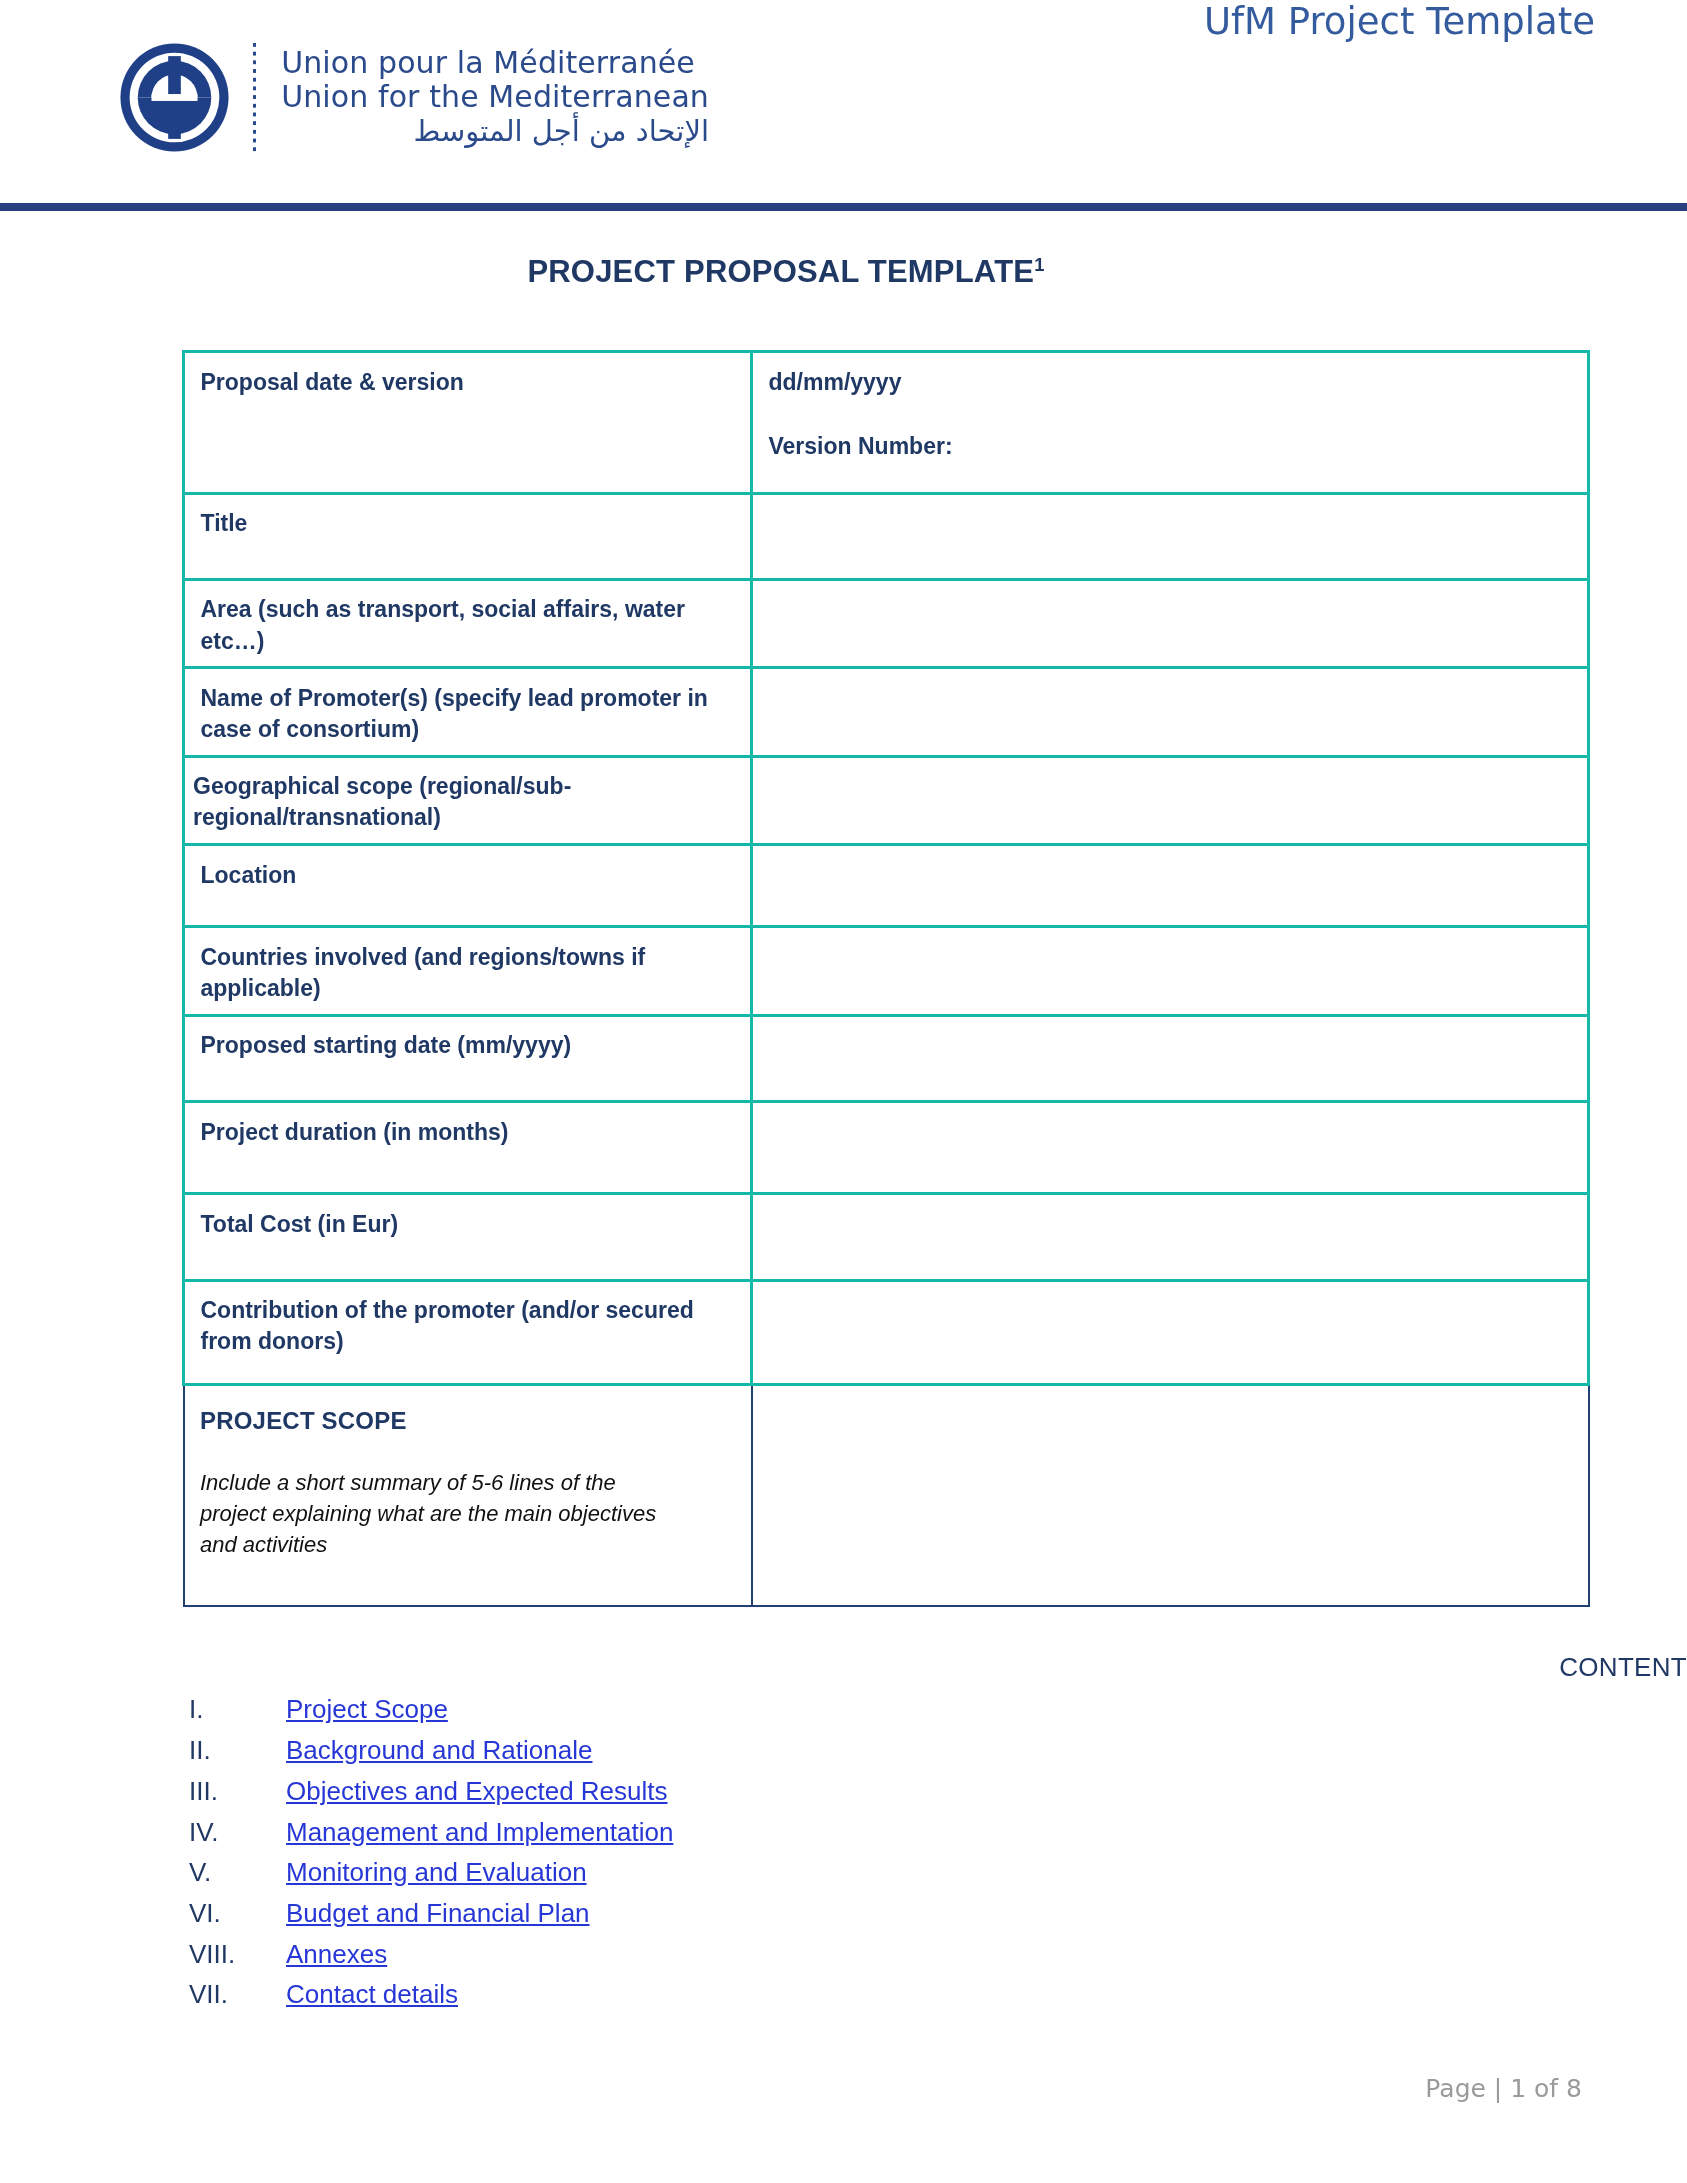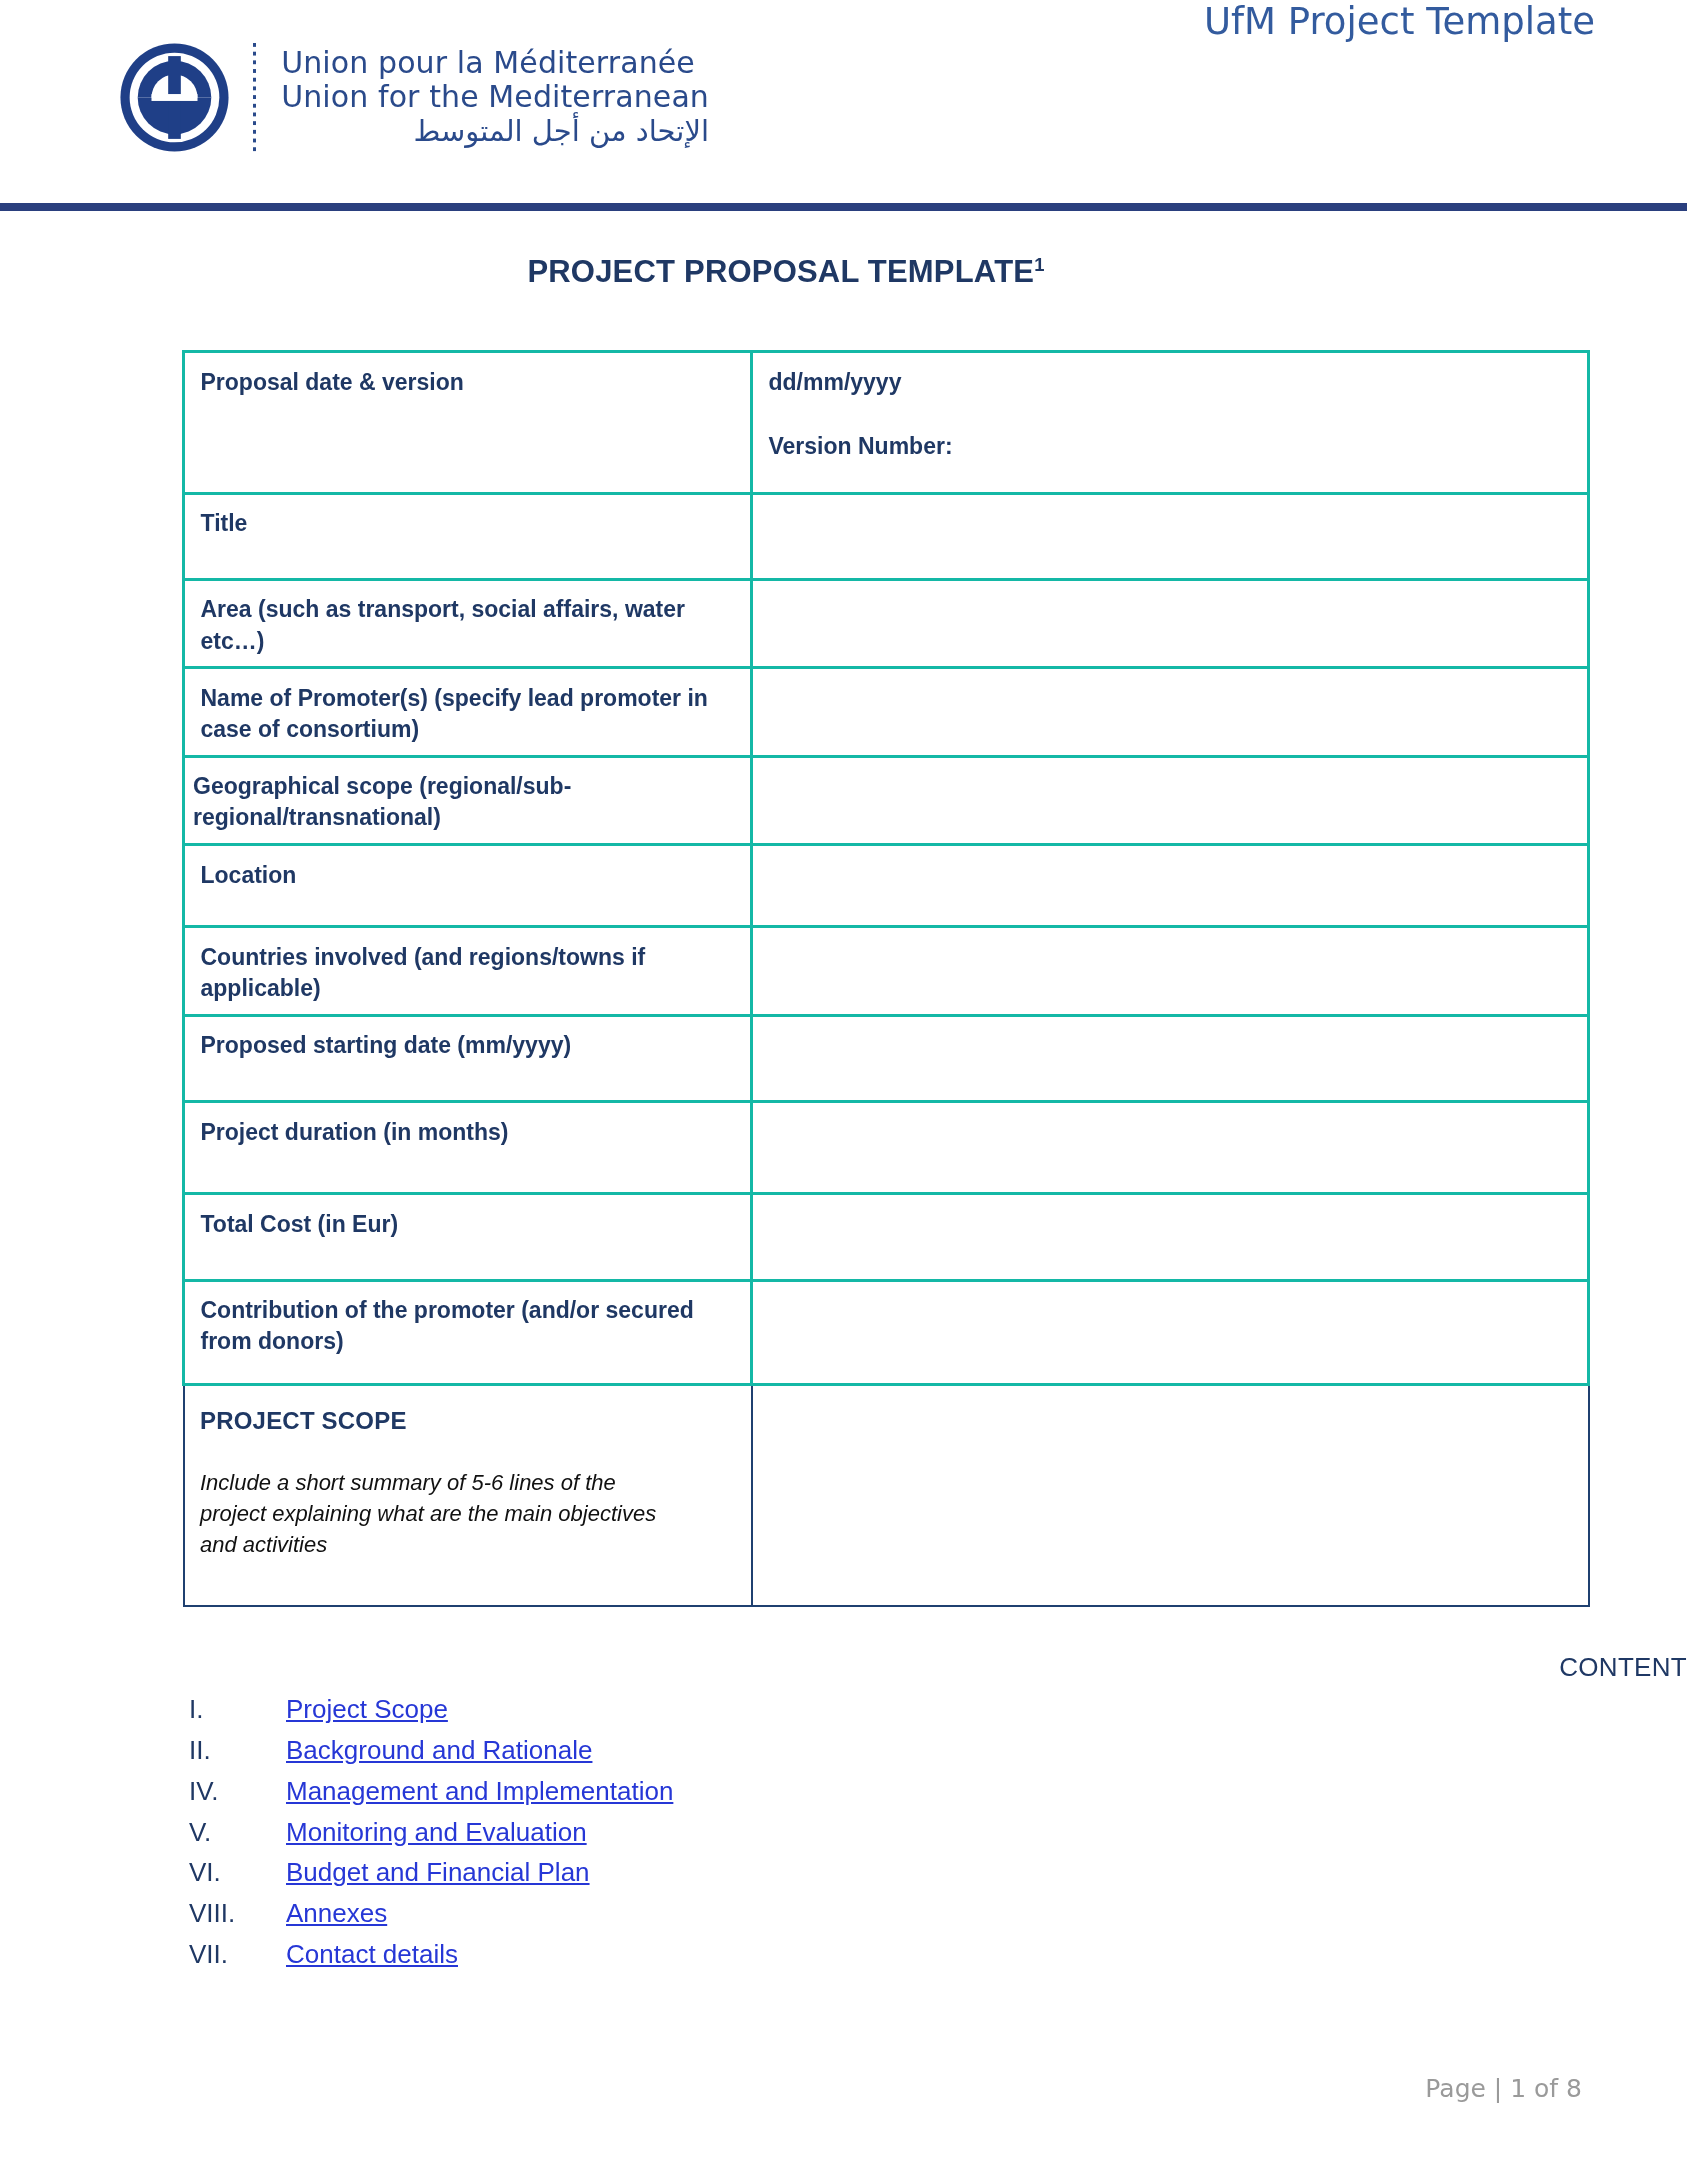--- a/index.html
+++ b/index.html
@@ -337,20 +337,24 @@
 
     <div class="toc-row">
       <span class="toc-num">I.</span>
       <span class="toc-link">Project Scope</span>
     </div>
     <div class="toc-row">
       <span class="toc-num">II.</span>
       <span class="toc-link">Background and Rationale</span>
     </div>
     <div class="toc-row">
+      <span class="toc-num">III.</span>
+      <span class="toc-link">Objectives and Expected Results</span>
+    </div>
+    <div class="toc-row">
       <span class="toc-num">IV.</span>
       <span class="toc-link">Management and Implementation</span>
     </div>
     <div class="toc-row">
       <span class="toc-num">V.</span>
       <span class="toc-link">Monitoring and Evaluation</span>
     </div>
     <div class="toc-row">
       <span class="toc-num">VI.</span>
       <span class="toc-link">Budget and Financial Plan</span>

